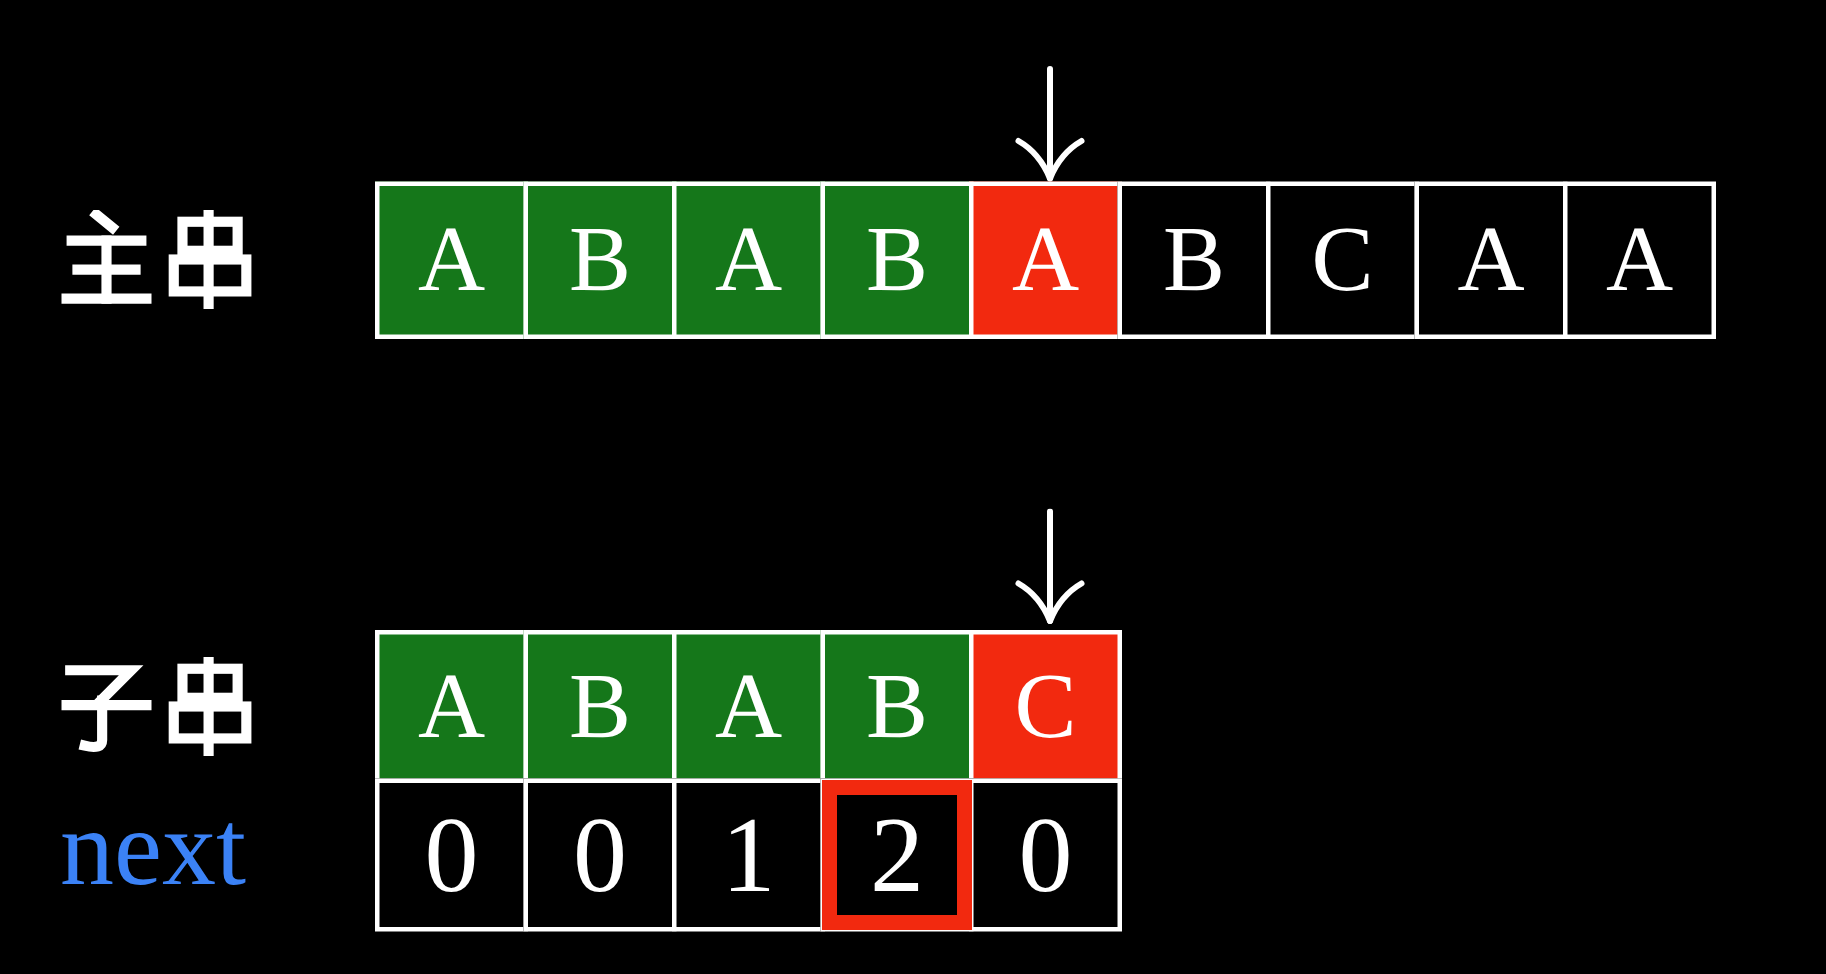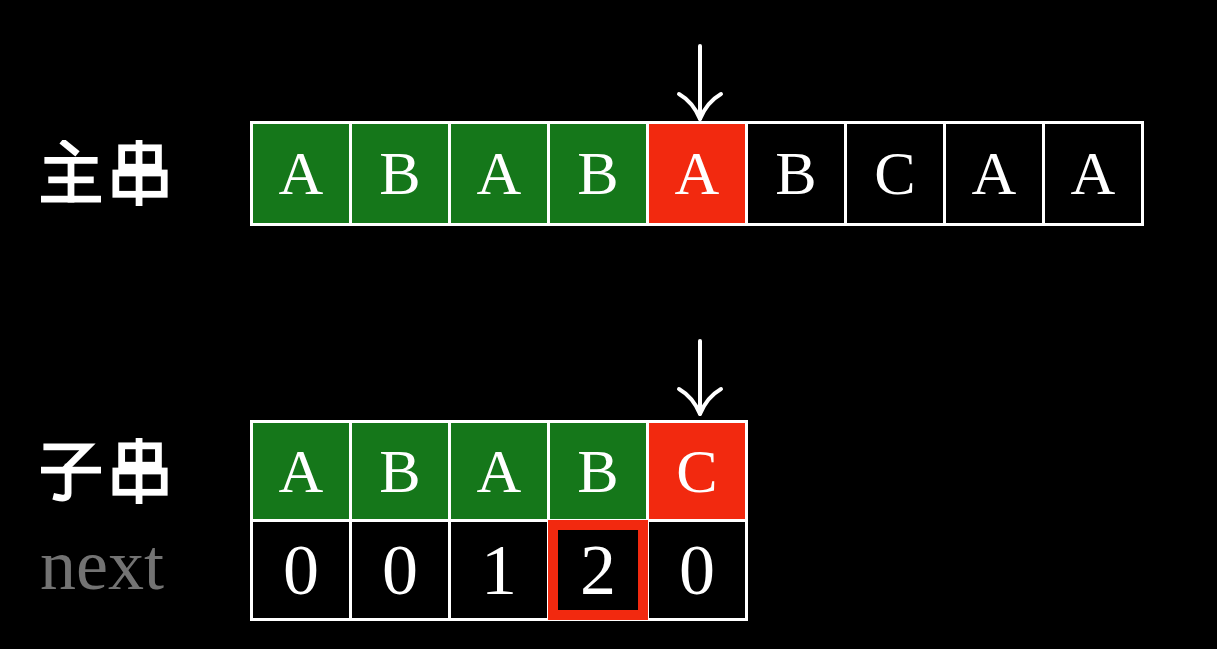--- a/index.html
+++ b/index.html
@@ -85,21 +85,21 @@
   .hanzi-glyph path, .hanzi-glyph rect {
     stroke: #fff;
     stroke-width: 7;
     fill: none;
     stroke-linecap: square;
   }
   .label-next {
     position: absolute;
     left: 40px;
     top: 529px;
-    color: #737373;
+    color: #3b82f6;
     font-size: 72px;
     line-height: 1;
     font-family: "Liberation Serif", "DejaVu Serif", serif;
   }
 </style>
 </head>
 <body>
 
 <div id="stage">
 

